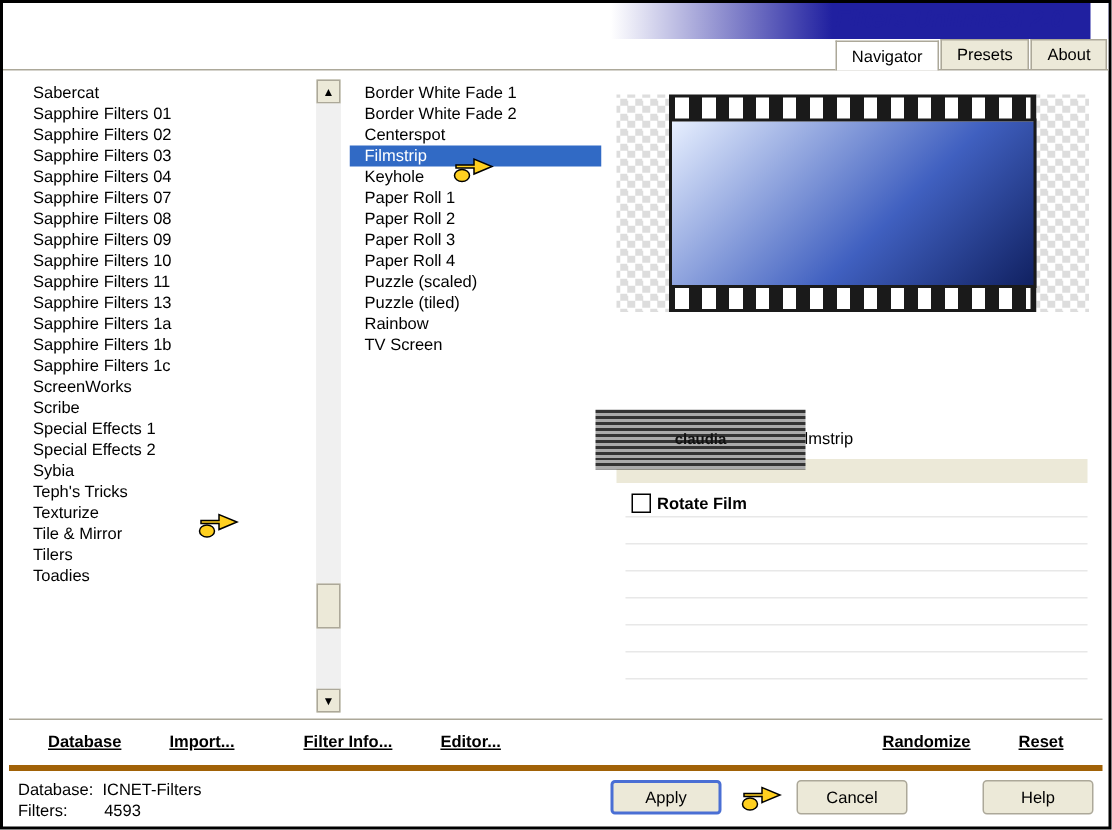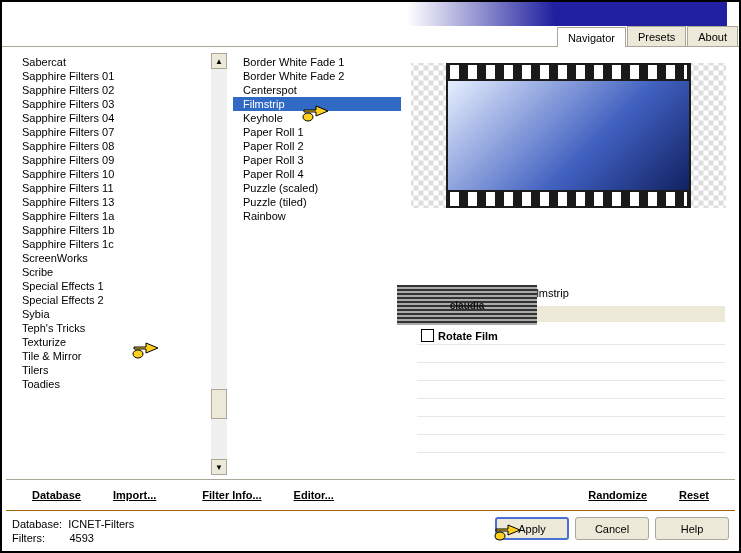--- a/index.html
+++ b/index.html
@@ -24,35 +24,35 @@
 .col3 { flex: 1; padding: 4px; }
 .preview-area { height: 190px; display: flex; align-items: flex-start; justify-content: center; padding-top: 6px; position: relative; }
 .filmstrip-img { width: 245px; height: 145px; position: relative; border-top: 18px solid #1a1a1a; border-bottom: 18px solid #1a1a1a; background: linear-gradient(135deg, #e8f0ff 0%, #4060c0 60%, #102060 100%); }
 .filmstrip-img::before, .filmstrip-img::after { content: ""; position: absolute; left: 4px; right: 4px; height: 14px; background: repeating-linear-gradient(to right, #fff 0, #fff 9px, #1a1a1a 9px, #1a1a1a 18px); }
 .filmstrip-img::before { top: -16px; }
 .filmstrip-img::after { bottom: -16px; }
 .checker-side { position: absolute; width: 35px; top: -18px; bottom: -18px; background: repeating-conic-gradient(#ddd 0% 25%, #fff 0% 50%) 50% / 10px 10px; }
 .checker-left { left: -35px; }
 .checker-right { right: -35px; }
 .frame-border { position: absolute; top: -2px; bottom: -2px; border-left: 2px solid #1a1a1a; border-right: 2px solid #1a1a1a; left: 0; right: 0; }
-.watermark { position: absolute; top: 232px; left: -10px; width: 140px; height: 40px; background: repeating-linear-gradient(to bottom, #333 0, #333 2px, #aaa 2px, #aaa 4px); display: flex; align-items: center; justify-content: center; color: #111; font-weight: bold; font-size: 10px; z-index: 5; }
+.watermark { position: absolute; top: 220px; left: -10px; width: 140px; height: 40px; background: repeating-linear-gradient(to bottom, #333 0, #333 2px, #aaa 2px, #aaa 4px); display: flex; align-items: center; justify-content: center; color: #111; font-weight: bold; font-size: 10px; z-index: 5; }
 .filter-name-row { display: flex; align-items: center; height: 22px; margin-top: 35px; }
 .filter-name-label { flex: 1; text-align: center; padding-right: 40px; }
 .filter-name-bar { height: 16px; background: #ece9d8; margin-top: 2px; }
 .props { margin-top: 5px; padding-left: 6px; font-weight: bold; }
 .checkbox-row { display: flex; align-items: center; gap: 4px; padding: 2px 0 2px 4px; }
 .checkbox-box { width: 13px; height: 13px; border: 1px solid #000; background: #fff; }
 .prop-line { height: 18px; border-top: 1px solid #e8e8e8; }
-.button-row { display: flex; padding: 6px 10px; gap: 0; align-items: center; border-top: 1px solid #aca899; border-bottom: 1px solid #a16207; margin: 0 4px; }
+.button-row { display: flex; padding: 6px 10px; gap: 0; align-items: center; border-top: 1px solid #aca899; border-bottom: 4px solid #a16207; margin: 0 4px; }
 .btn-label { padding: 3px 16px; font-weight: bold; text-decoration: underline; cursor: pointer; }
 .spacer { flex: 1; }
 .bottom-row { display: flex; align-items: flex-start; padding: 6px 10px; }
 .info-block { font-size: 11px; line-height: 14px; }
 .action-buttons { display: flex; gap: 6px; margin-left: auto; }
-.win-btn { width: 74px; height: 23px; background: #ece9d8; border: 1px solid #aca899; border-radius: 3px; cursor: pointer; display: flex; align-items: center; justify-content: center; }
+.win-btn { width: 74px; height: 23px; background: #ece9d8; border: 1px solid #aca899; border-radius: 3px; cursor: pointer; display: flex; align-items: center; justify-content: center; margin-left: 44px; }
 .win-btn.default { border: 2px solid #4a6fd4; }
 .pointer { position: absolute; width: 28px; height: 22px; z-index: 20; }
 .pointer svg { width: 100%; height: 100%; }
 </style>
 </head>
 <body>
 
 <div class="titlebar">
   <span class="title-text">Filters Unlimited 2.0</span>
 </div>
@@ -107,20 +107,21 @@
         <div class="list-item">Centerspot</div>
         <div class="list-item selected">Filmstrip</div>
         <div class="list-item">Keyhole</div>
         <div class="list-item">Paper Roll 1</div>
         <div class="list-item">Paper Roll 2</div>
         <div class="list-item">Paper Roll 3</div>
         <div class="list-item">Paper Roll 4</div>
         <div class="list-item">Puzzle (scaled)</div>
         <div class="list-item">Puzzle (tiled)</div>
         <div class="list-item">Rainbow</div>
+        <div class="list-item">TV Screen</div>
       </div>
   </div>
 
   <div class="col3" style="position:relative;">
     <div class="preview-area">
       <div class="filmstrip-img">
         <div class="checker-side checker-left"></div>
         <div class="checker-side checker-right"></div>
         <div class="frame-border"></div>
       </div>

